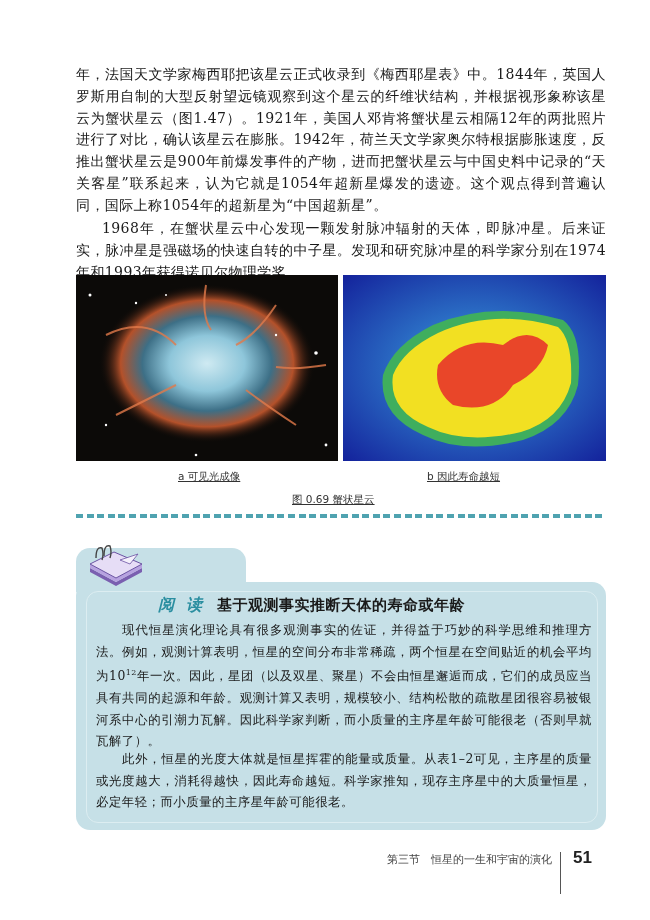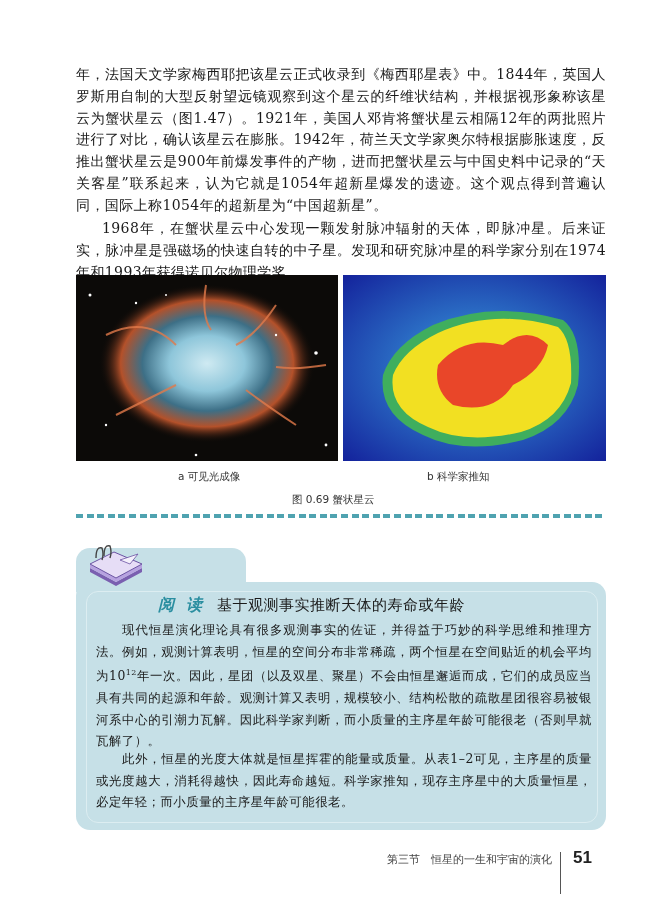--- a/index.html
+++ b/index.html
@@ -12,21 +12,21 @@
     font-size:14px; line-height:21.8px; letter-spacing:0.4px;
     text-align:justify; margin:0;
   }
   .para.indent { text-indent:26px;margin-top:23px; }
   .figure { position:absolute; top:275px; left:76px; width:530px; height:186px; }
   .img { position:absolute; top:0; height:186px; overflow:hidden; }
   .img-a { left:0; width:262px; background:#0c0a08; }
   .img-b { left:267px; width:263px; background:#1633b0; }
   .cap {
     position:absolute; font-family:"DejaVu Sans","Liberation Sans",sans-serif;
-    font-size:10.5px; color:#333;
+    font-size:10.5px; color:#333;text-decoration:underline;
   }
   .divider {
     position:absolute; top:514px; left:76px; width:530px; height:4px;
     background-image: repeating-linear-gradient(90deg, #4fa3b0 0 7px, transparent 7px 10.6px);
   }
   .read-box {
     position:absolute; left:76px; top:582px; width:530px; height:248px;
     background:#c6e0e7; border-radius:14px;
   }
   .read-inner {
@@ -36,21 +36,21 @@
   .read-tab {
     position:absolute; left:76px; top:548px; width:170px; height:44px;
     background:#c6e0e7; border-radius:14px 14px 0 0;
   }
   .tab-label {
     position:absolute; left:158px; top:551px; font-size:16px; font-style:italic; font-weight:bold;
     color:#2a8ea0; letter-spacing:12px; font-family:"DejaVu Sans","Liberation Sans",sans-serif;margin-top:44px;
   }
   .read-title {
     position:absolute; left:86px; top:596px; width:510px; text-align:center;
-    font-size:15px; font-weight:normal; letter-spacing:0.5px;
+    font-size:15px; font-weight:bold; letter-spacing:0.5px;
   }
   .rpara {
     position:absolute; left:96px; width:496px; margin:0;
     font-size:12.4px; line-height:21.6px; letter-spacing:0.5px; text-align:justify; text-indent:26px;
   }
   .footer-section {
     position:absolute; left:387px; top:852px;
     font-family:"DejaVu Sans","Liberation Sans",sans-serif; font-size:11px; color:#444;text-align:right;
   }
   .footer-rule { position:absolute; left:560px; top:852px; width:1px; height:42px; background:#555; }
@@ -109,21 +109,21 @@
       </defs>
       <rect width="263" height="186" fill="url(#bg2)"></rect>
       <path d="M40 100 Q50 70 90 50 Q150 25 220 45 Q240 60 235 110 Q225 150 180 165 Q120 180 80 160 Q35 140 40 100 Z" fill="#3fae5e"></path>
       <path d="M50 100 Q60 75 95 58 Q150 33 215 52 Q230 65 228 108 Q218 145 178 157 Q122 170 85 152 Q45 135 50 100 Z" fill="#f2e022"></path>
       <path d="M95 90 Q120 60 160 70 Q185 50 205 70 Q200 95 170 110 Q150 140 110 130 Q90 115 95 90 Z" fill="#e8352a" opacity="0.9"></path>
     </svg>
   </div>
 </div>
 
 <span class="cap" style="left:178px; top:470px;">a  可见光成像</span>
-<span class="cap" style="left:427px; top:470px;">b  科学家推知</span>
+<span class="cap" style="left:427px; top:470px;">b  因此寿命越短</span>
 <span class="cap" style="left:292px; top:493px;">图 0.69   蟹状星云</span>
 
 <div class="divider"></div>
 
 <div class="read-tab"></div>
 <div class="read-box"></div>
 <div class="read-inner"></div>
 
 <div style="position:absolute; left:86px; top:540px;">
   <svg width="60" height="46" viewBox="0 0 60 46">

